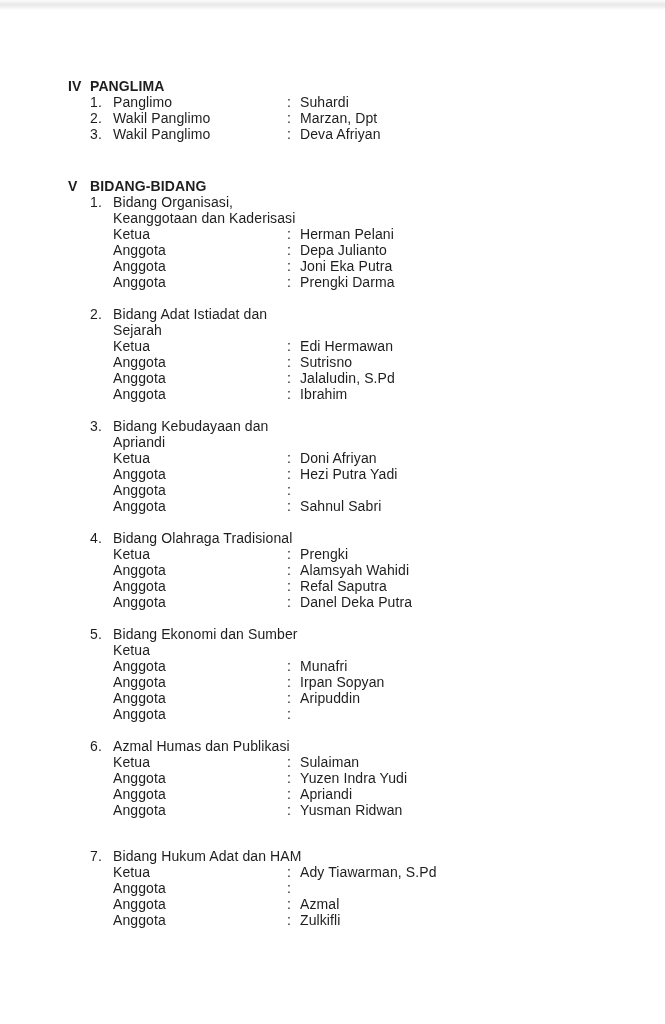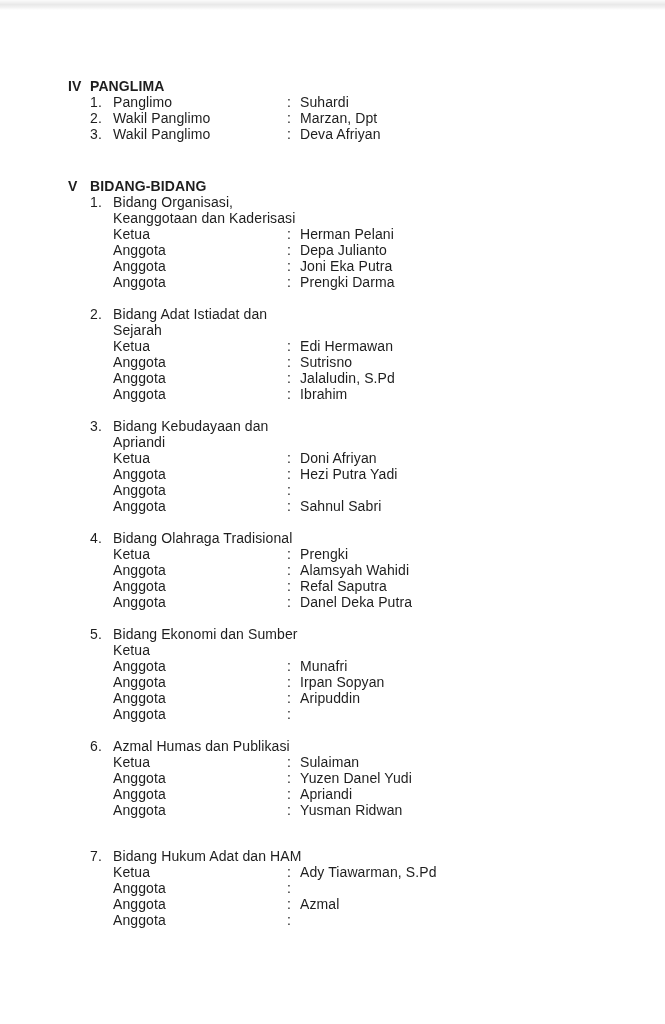--- a/index.html
+++ b/index.html
@@ -262,21 +262,21 @@
           <div class="row">
     <span class="num"></span>
     <span class="label">Ketua</span>
     <span class="sep">:</span>
     <span class="val">Sulaiman</span>
   </div>
           <div class="row">
     <span class="num"></span>
     <span class="label">Anggota</span>
     <span class="sep">:</span>
-    <span class="val">Yuzen Danel Yudi</span>
+    <span class="val">Yuzen Indra Yudi</span>
   </div>
           <div class="row">
     <span class="num"></span>
     <span class="label">Anggota</span>
     <span class="sep">:</span>
     <span class="val">Apriandi</span>
   </div>
           <div class="row">
     <span class="num"></span>
     <span class="label">Anggota</span>
@@ -303,18 +303,19 @@
           <div class="row">
     <span class="num"></span>
     <span class="label">Anggota</span>
     <span class="sep">:</span>
     <span class="val">Azmal</span>
   </div>
           <div class="row">
     <span class="num"></span>
     <span class="label">Anggota</span>
     <span class="sep">:</span>
+    <span class="val">Zulkifli</span>
   </div>
         </div>
       </div>
   </section>
 
 </div>
 
 </body></html>

